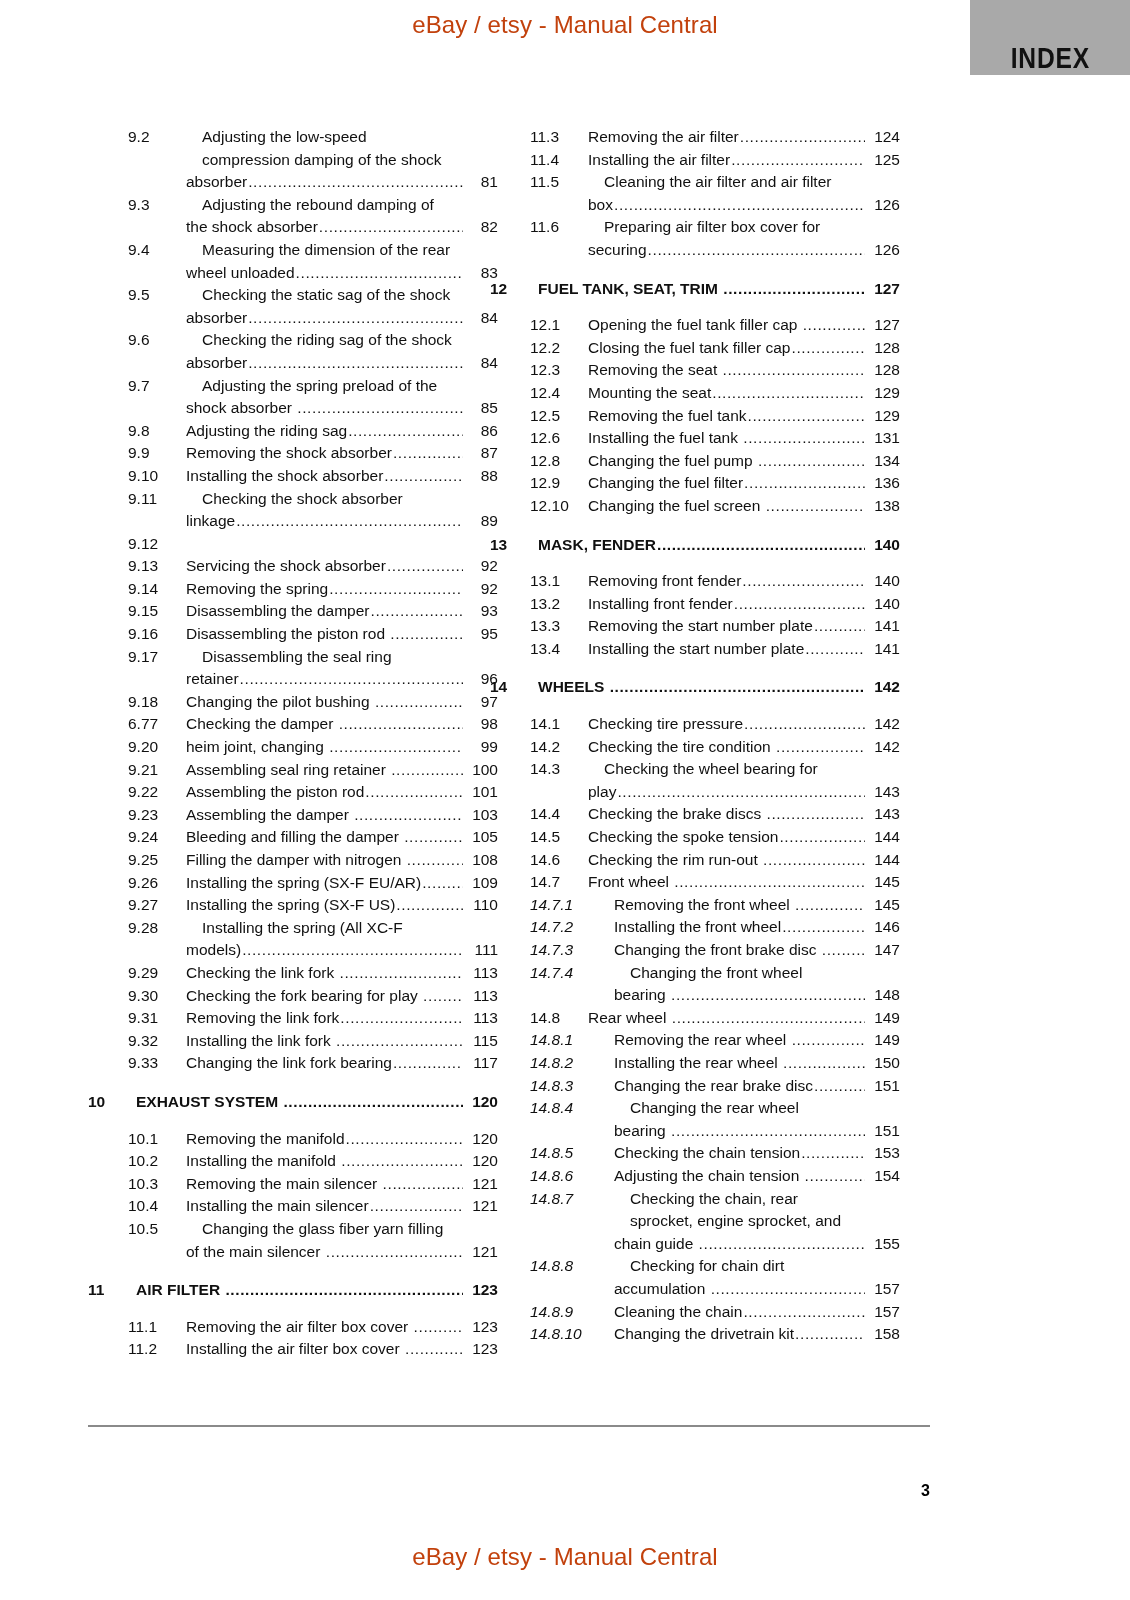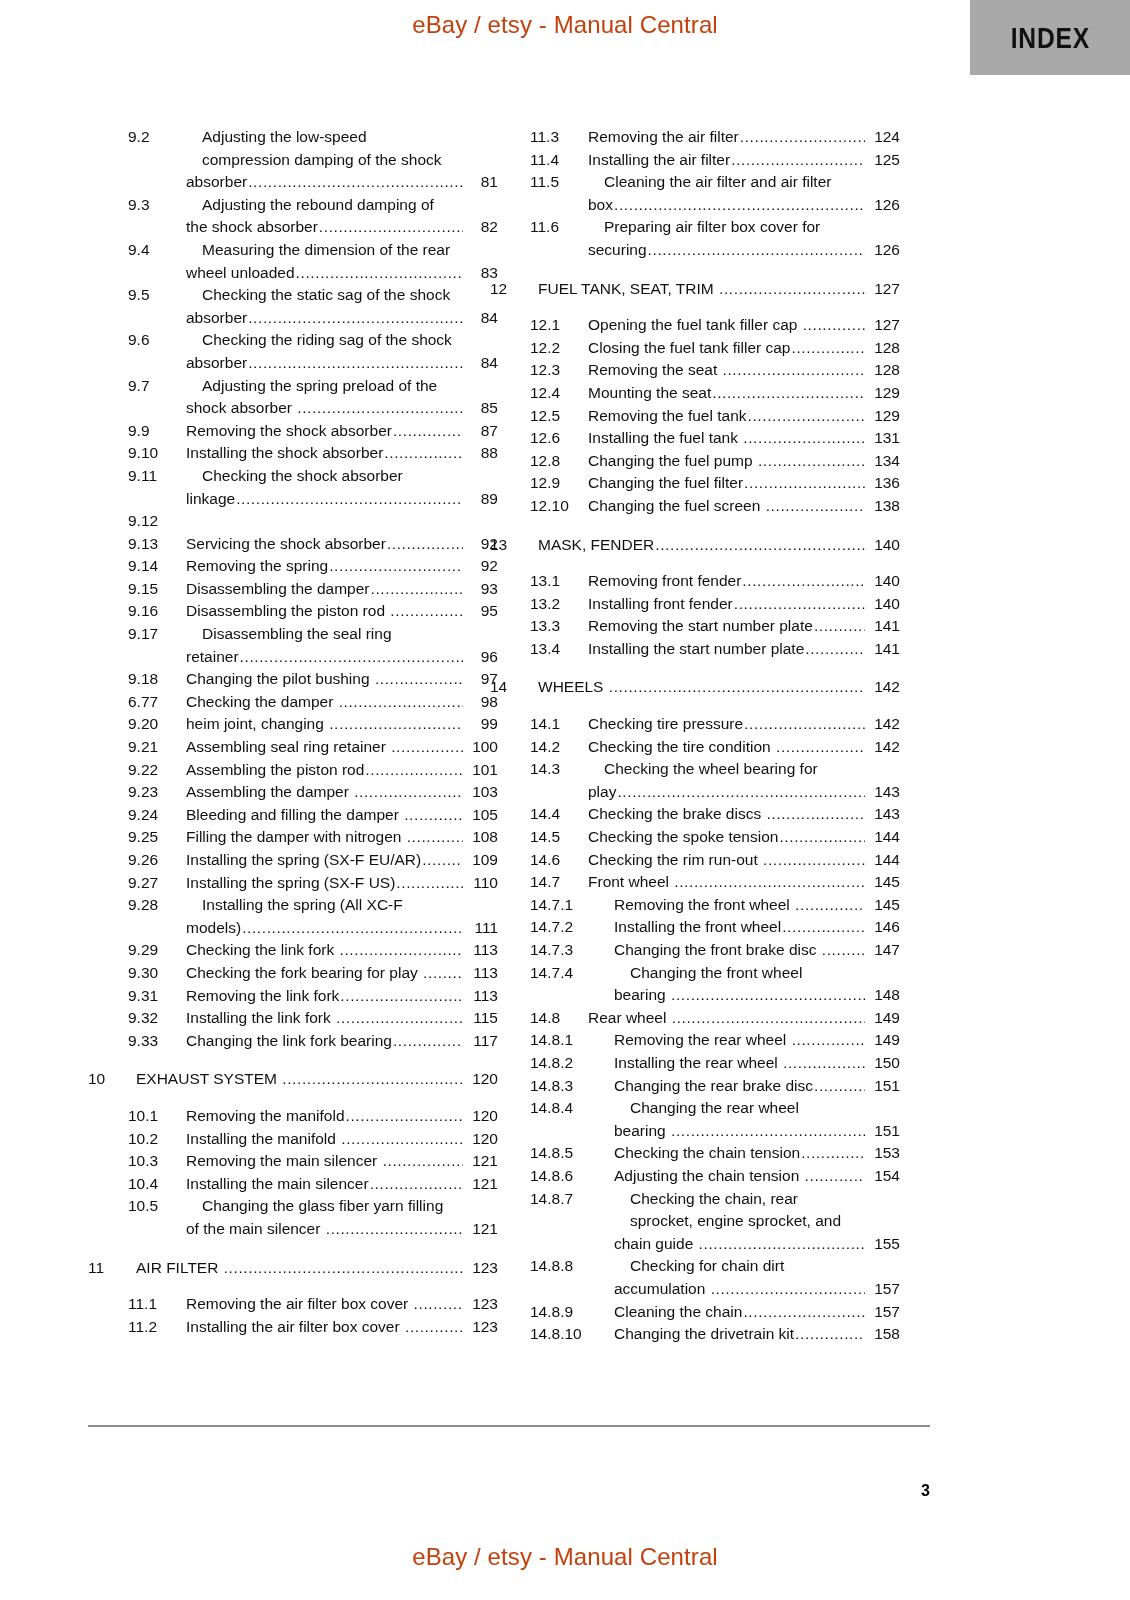--- a/index.html
+++ b/index.html
@@ -32,21 +32,21 @@
 
   
   .index-tab {
     position: absolute;
     left: 970px;
     top: 0px;
     width: 160px;
     height: 75px;
     background: #a9a9a9;
     display: flex;
-    align-items: center;
+    align-items: flex-end;
     justify-content: center;
   }
   .index-tab-label {
     font-family: "Liberation Sans Narrow", "Liberation Sans", sans-serif;
     font-size: 30px;
     font-weight: bold;
     letter-spacing: 1px;
     color: #111111;
     transform: scaleX(0.82);
   }
@@ -69,32 +69,33 @@
   .entry {
     display: flex;
     align-items: flex-start;
     font-size: 15.5px;
     line-height: 22.6px;
     color: #101010;
   }
   .entry.chapter {
     margin-top: 16px;
     margin-bottom: 14px;
+    font-weight: bold;
   }
   .num {
     flex: 0 0 auto;
     text-align: left;
     white-space: nowrap;
   }
   
   .entry.chapter .num { width: 48px; margin-left: 0px; }
   
   .entry.sub .num     { width: 58px; margin-left: 40px; }
   
-  .entry.sub3 .num    { width: 84px; margin-left: 40px; }
+  .entry.sub3 .num    { width: 84px; margin-left: 40px; font-style: italic; }
 
   .body {
     flex: 1 1 auto;
     min-width: 0;
   }
   .line {
     display: flex;
     align-items: flex-end;
     white-space: nowrap;
   }
@@ -229,20 +230,30 @@
             <span class="title">Adjusting the spring preload of the</span>
           </div>
           <div class="line">
             <span class="title">shock absorber </span>
             <span class="leader"></span>
             <span class="page">85</span>
           </div>
         </div>
       </div>
       <div class="entry sub">
+        <div class="num">9.8</div>
+        <div class="body">
+          <div class="line">
+            <span class="title">Adjusting the riding sag</span>
+            <span class="leader"></span>
+            <span class="page">86</span>
+          </div>
+        </div>
+      </div>
+      <div class="entry sub">
         <div class="num">9.9</div>
         <div class="body">
           <div class="line">
             <span class="title">Removing the shock absorber</span>
             <span class="leader"></span>
             <span class="page">87</span>
           </div>
         </div>
       </div>
       <div class="entry sub">

